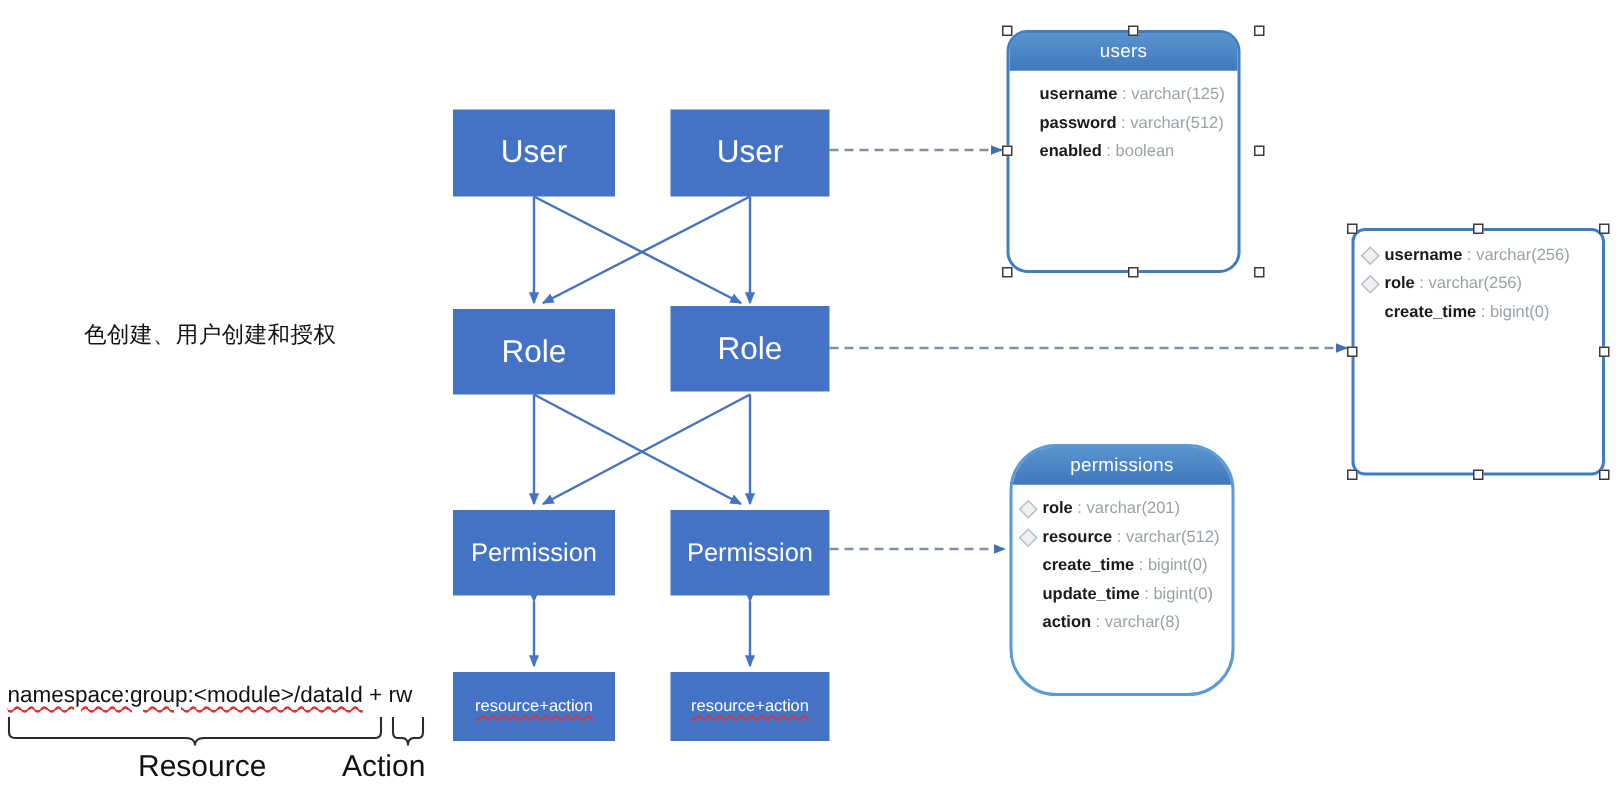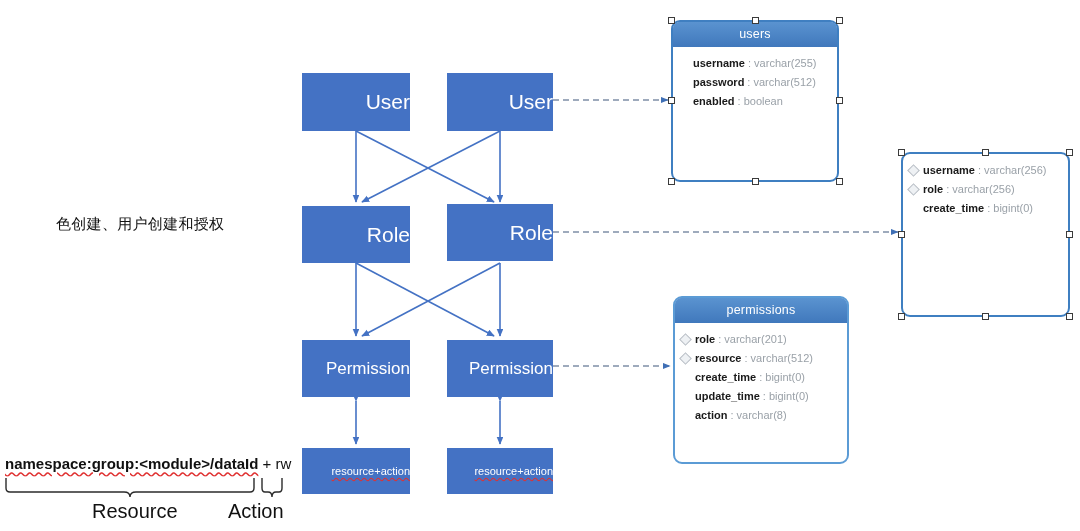--- a/index.html
+++ b/index.html
@@ -3,21 +3,21 @@
 <meta charset="utf-8">
 <style>
   html,body{margin:0;padding:0;background:#ffffff;}
   body{width:1080px;height:531px;position:relative;overflow:hidden;
        font-family:"Liberation Sans","DejaVu Sans",sans-serif;}
   #canvas{position:absolute;inset:0;width:1080px;height:531px;}
   svg.edges{position:absolute;left:0;top:0;width:1080px;height:531px;pointer-events:none;}
 
   
   .node{position:absolute;background:#4472C4;display:flex;align-items:center;
-        justify-content:flex-end;color:#ffffff;box-sizing:border-box;}
+        justify-content:center;color:#ffffff;box-sizing:border-box;}
   .node.big{font-size:21px;}
   .node.leaf{font-size:11px;}
   .leaf .txt{
      text-decoration:underline;
      text-decoration-color:#e03030;
      text-decoration-style:wavy;
      text-underline-offset:2px;
   }
 
   
@@ -37,21 +37,21 @@
   .row .ftype{color:#9aa1a8;margin-left:3px;}
 
   
   .h{position:absolute;width:7px;height:7px;background:#ffffff;border:1px solid #3b3b3b;
      box-sizing:border-box;}
 
   
   .note{position:absolute;font-size:15px;color:#111;line-height:24px;letter-spacing:.3px;}
   .formula{position:absolute;font-size:15px;color:#111;white-space:nowrap;}
   .formula .sp{text-decoration:underline;text-decoration-color:#e03030;
-       text-decoration-style:wavy;text-underline-offset:2px;font-weight:bold;}
+       text-decoration-style:wavy;text-underline-offset:2px;}
   .brace-label{position:absolute;font-size:20px;color:#111;}
 </style>
 </head>
 <body>
 
 <div id="canvas">
 
   <svg class="edges" viewBox="0 0 1080 531">
     <defs>
       <marker id="ar" markerWidth="9" markerHeight="9" refX="7.2" refY="3.4" orient="auto" markerUnits="userSpaceOnUse">
@@ -114,27 +114,27 @@
     <span>Permission</span>
   </div>
 
   <div class="node leaf" style="left:302px;top:448px;width:108px;height:46px;">
     <span class="txt">resource+action</span>
   </div>
   <div class="node leaf" style="left:447px;top:448px;width:106px;height:46px;">
     <span class="txt">resource+action</span>
   </div>
 
-  <div class="table sel" style="left:671px;top:20px;width:168px;height:162px;">
+  <div class="table sel" style="left:671px;top:20px;width:156px;height:162px;border-radius:14px;">
     <div class="thead">users</div>
     <div class="tbody">
       <div class="row">
         <span class="km"></span>
         <span class="fname">username</span>
-        <span class="ftype">: <span>varchar(255)</span></span>
+        <span class="ftype">: <span>varchar(125)</span></span>
       </div>
       <div class="row">
         <span class="km"></span>
         <span class="fname">password</span>
         <span class="ftype">: <span>varchar(512)</span></span>
       </div>
       <div class="row">
         <span class="km"></span>
         <span class="fname">enabled</span>
         <span class="ftype">: <span>boolean</span></span>
@@ -171,21 +171,21 @@
   </div>
   <div class="h" style="left:898px;top:149px;"></div>
   <div class="h" style="left:982px;top:149px;"></div>
   <div class="h" style="left:1066px;top:149px;"></div>
   <div class="h" style="left:898px;top:231px;"></div>
   <div class="h" style="left:1066px;top:231px;"></div>
   <div class="h" style="left:898px;top:313px;"></div>
   <div class="h" style="left:982px;top:313px;"></div>
   <div class="h" style="left:1066px;top:313px;"></div>
 
-  <div class="table" style="left:673px;top:296px;width:176px;height:168px;">
+  <div class="table" style="left:673px;top:296px;width:150px;height:168px;border-radius:31px;">
     <div class="thead">permissions</div>
     <div class="tbody">
       <div class="row">
         <span class="km on"></span>
         <span class="fname">role</span>
         <span class="ftype">: <span>varchar(201)</span></span>
       </div>
       <div class="row">
         <span class="km on"></span>
         <span class="fname">resource</span>

